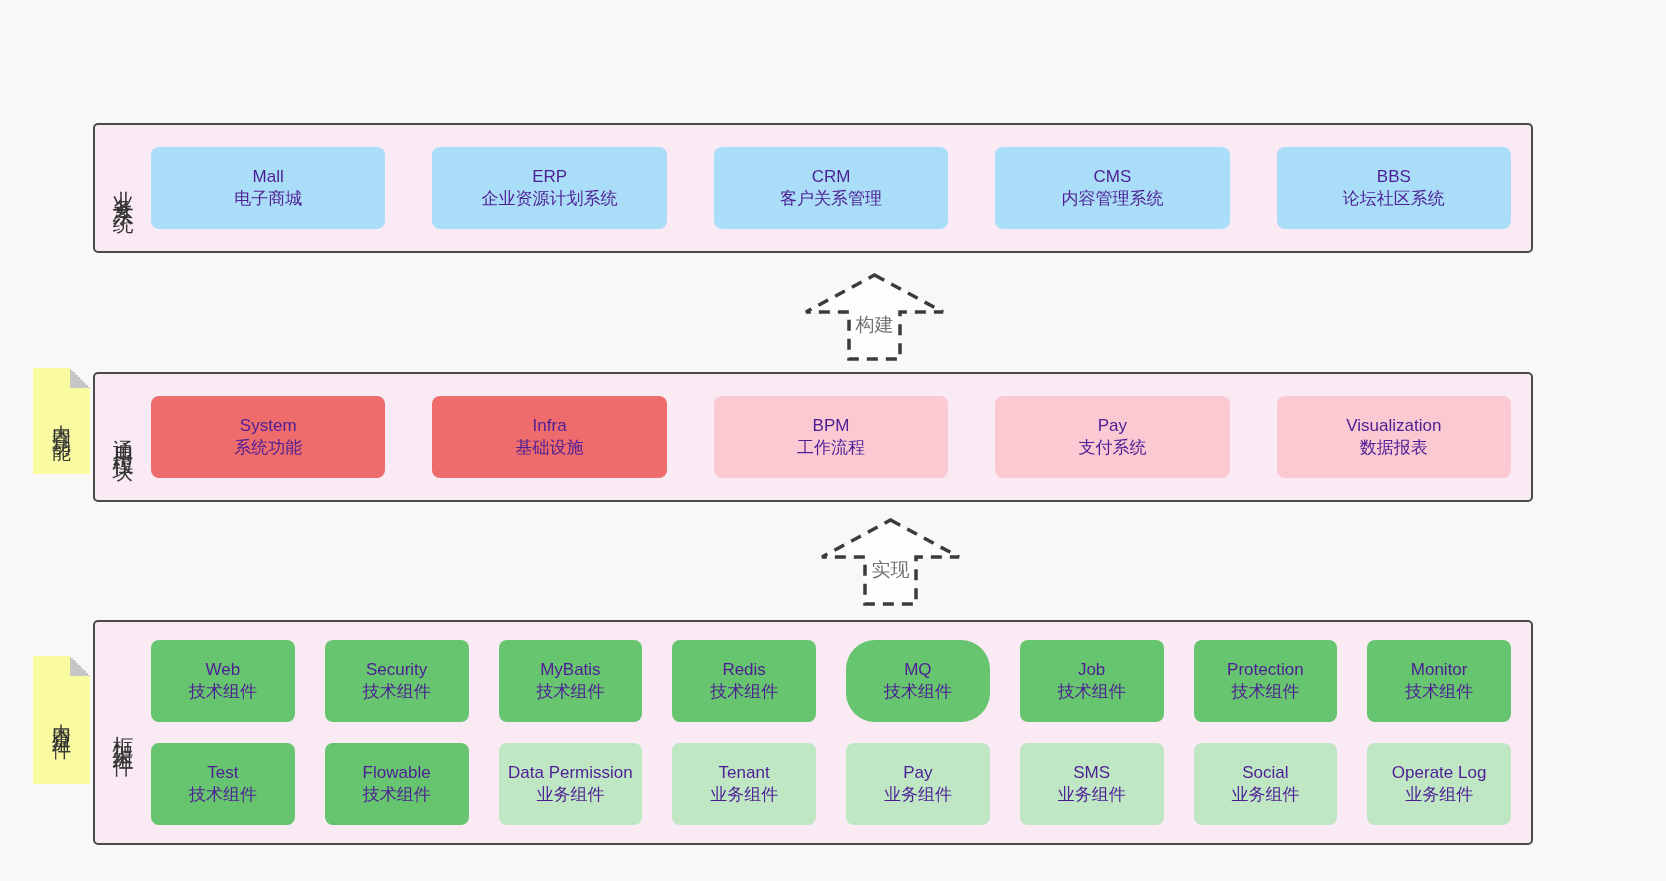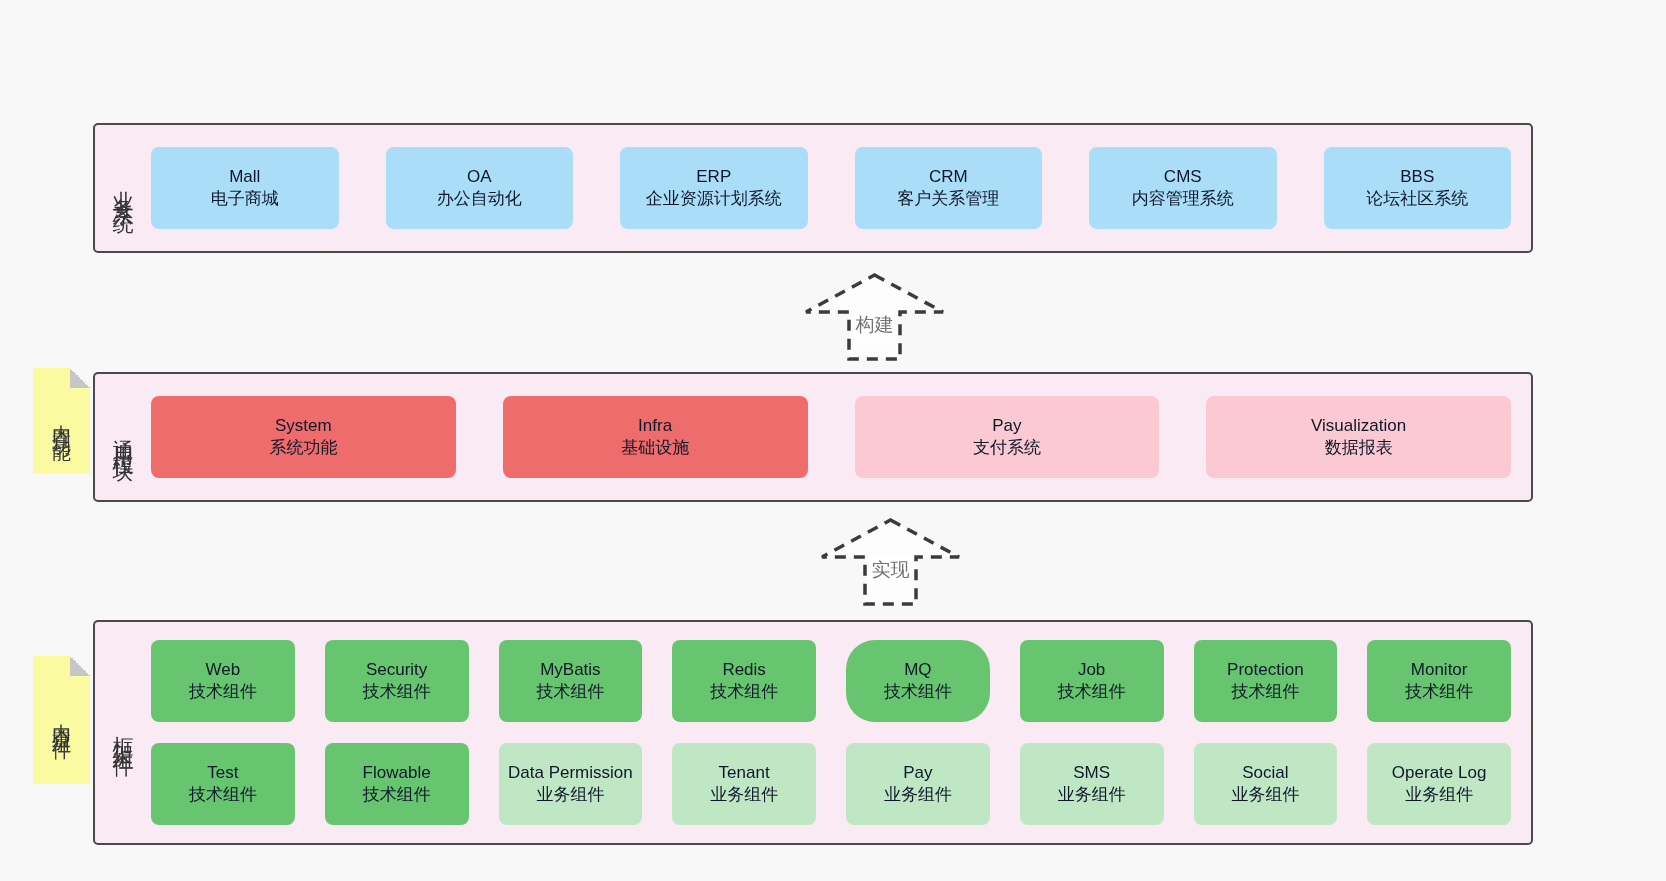--- a/index.html
+++ b/index.html
@@ -43,21 +43,21 @@
   .row.cols6{gap:47px;}
   .row.cols8{gap:30px;}
   .box{
     flex:1;
     height:82px;
     border-radius:8px;
     display:flex;flex-direction:column;
     align-items:center;justify-content:center;
     font-size:17px;
     line-height:1.32;
-    color:#0f172a;
+    color:#4c1d95;
     padding:2px 6px;
     box-sizing:border-box;
   }
   .box .title{white-space:pre-wrap;}
 
   
   .arrow{position:absolute;width:145px;height:90px;}
   .arrow svg{display:block;}
   .arrow-label{
     position:absolute;
@@ -98,24 +98,20 @@
 
   <section class="panel" style="top:123px;height:130px;">
     <div class="side-label">业务系统</div>
     <div class="rows">
         <div class="row cols6">
           <div class="box" style="background: rgb(170, 221, 247);">
             <div class="title">Mall</div>
             <div class="subtitle">电子商城</div>
           </div>
           <div class="box" style="background: rgb(170, 221, 247);">
-            <div class="title">OA</div>
-            <div class="subtitle">办公自动化</div>
-          </div>
-          <div class="box" style="background: rgb(170, 221, 247);">
             <div class="title">ERP</div>
             <div class="subtitle">企业资源计划系统</div>
           </div>
           <div class="box" style="background: rgb(170, 221, 247);">
             <div class="title">CRM</div>
             <div class="subtitle">客户关系管理</div>
           </div>
           <div class="box" style="background: rgb(170, 221, 247);">
             <div class="title">CMS</div>
             <div class="subtitle">内容管理系统</div>
@@ -141,20 +137,24 @@
         <div class="row cols6">
           <div class="box" style="background: rgb(239, 108, 108);">
             <div class="title">System</div>
             <div class="subtitle">系统功能</div>
           </div>
           <div class="box" style="background: rgb(239, 108, 108);">
             <div class="title">Infra</div>
             <div class="subtitle">基础设施</div>
           </div>
           <div class="box" style="background: rgb(250, 201, 210);">
+            <div class="title">BPM</div>
+            <div class="subtitle">工作流程</div>
+          </div>
+          <div class="box" style="background: rgb(250, 201, 210);">
             <div class="title">Pay</div>
             <div class="subtitle">支付系统</div>
           </div>
           <div class="box" style="background: rgb(250, 201, 210);">
             <div class="title">Visualization</div>
             <div class="subtitle">数据报表</div>
           </div>
         </div>
       </div>
   </section>

